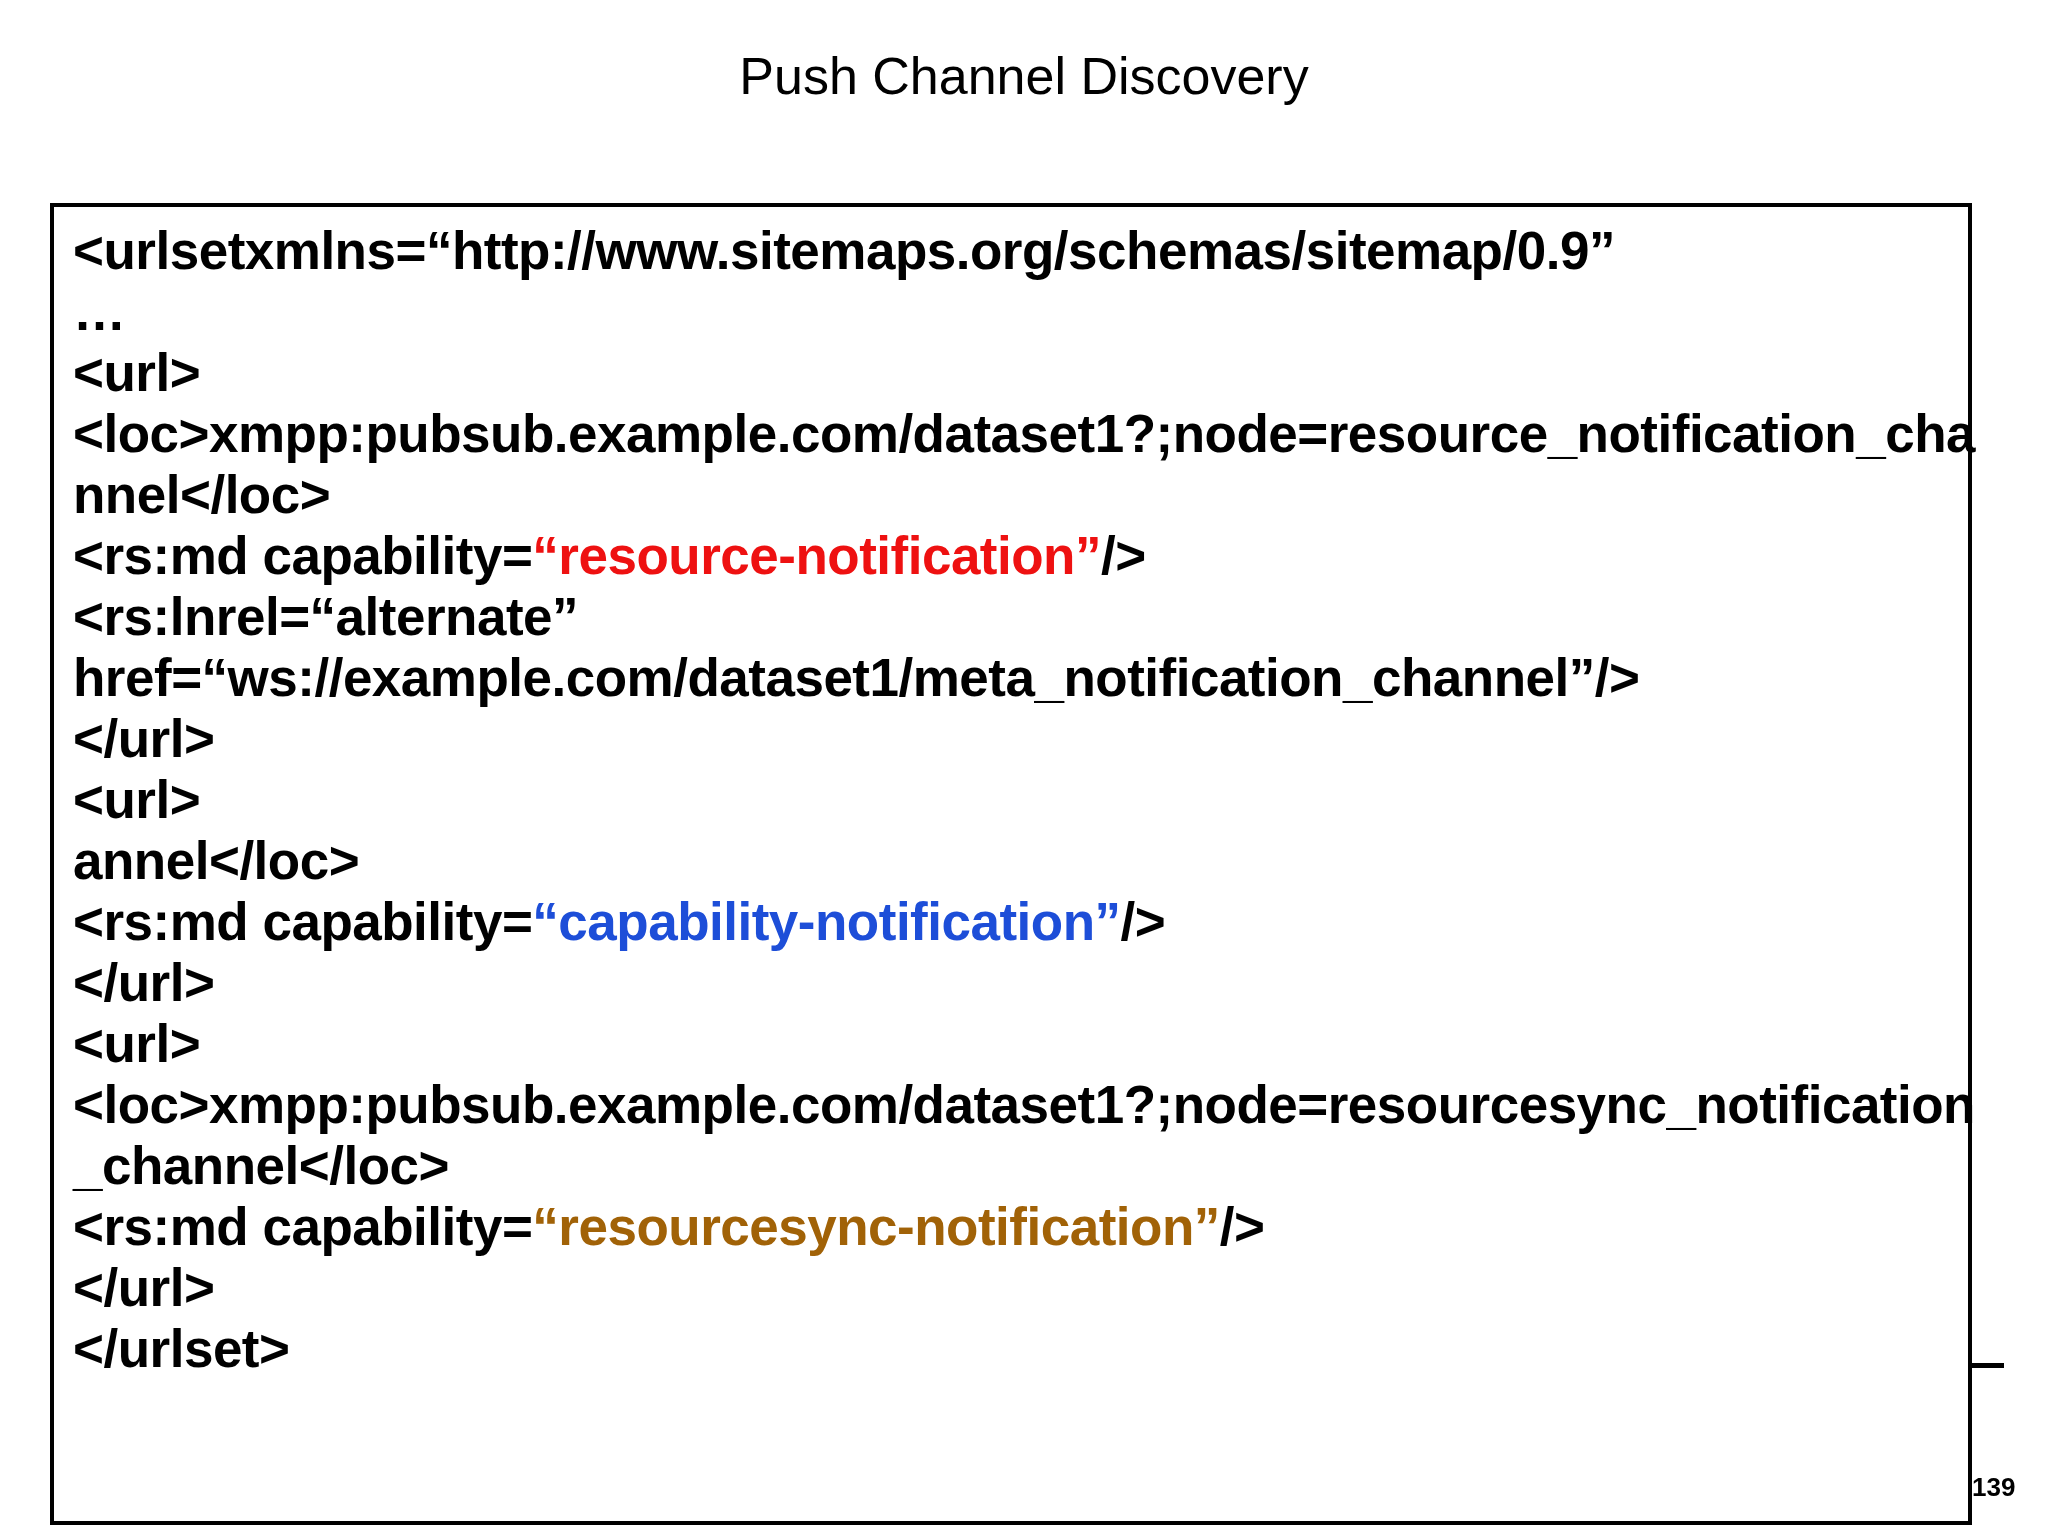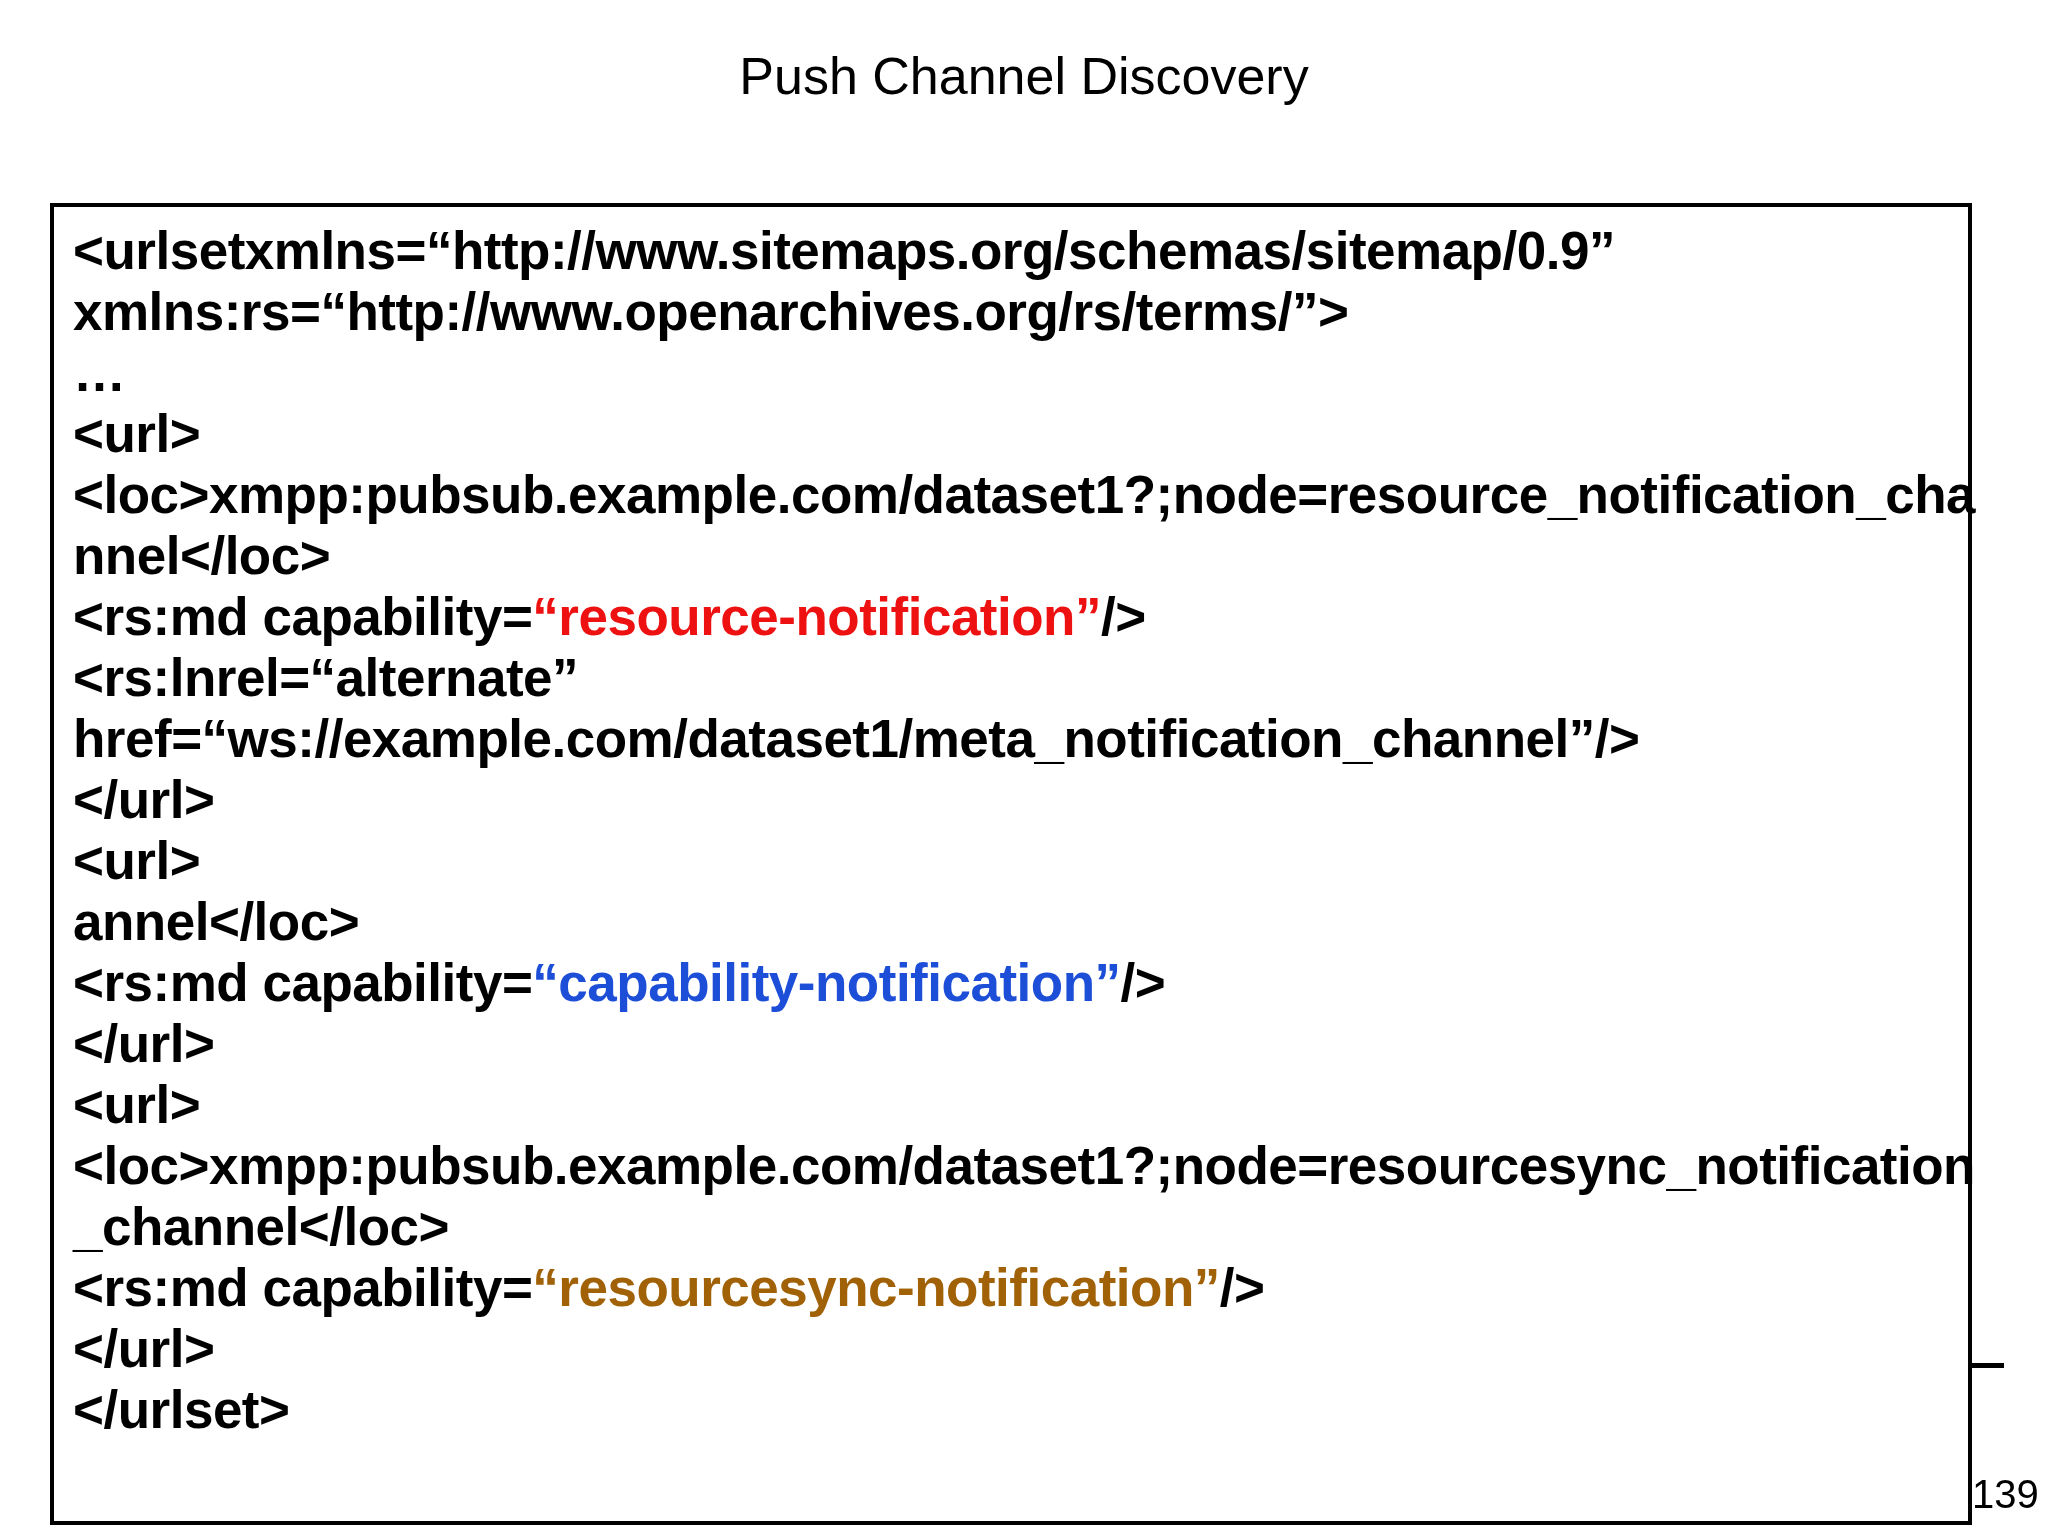--- a/index.html
+++ b/index.html
@@ -57,35 +57,34 @@
     left: 1972px;
     top: 1363px;
     width: 32px;
     height: 5px;
     background: #000000;
   }
   .page-number {
     position: absolute;
     left: 1972px;
     top: 1472px;
-    font-size: 40px;
-    font-weight: 400;
+    font-size: 26px;
+    font-weight: 700;
     color: #000000;
   }
 </style>
 </head>
 <body>
 
 <div class="slide">
   <h1 class="slide-title">Push Channel Discovery</h1>
 
   <div class="code-box">
     <div class="code-content" id="code-content" style="color: rgb(0, 0, 0);">
         <div class="code-line"><span>&lt;urlsetxmlns=“http://www.sitemaps.org/schemas/sitemap/0.9”</span></div>
-        <div class="code-line"><span>xmlns:rs=“http://www.openarchives.org/rs/terms/”&gt;</span></div>
         <div class="code-line"><span>…</span></div>
         <div class="code-line"><span>&lt;url&gt;</span></div>
         <div class="code-line"><span>&lt;loc&gt;xmpp:pubsub.example.com/dataset1?;node=resource_notification_cha</span></div>
         <div class="code-line"><span>nnel&lt;/loc&gt;</span></div>
         <div class="code-line"><span>&lt;rs:md capability=</span><span style="color: rgb(238, 17, 17);">“resource-notification”</span><span>/&gt;</span></div>
         <div class="code-line"><span>&lt;rs:lnrel=“alternate”</span></div>
         <div class="code-line"><span>href=“ws://example.com/dataset1/meta_notification_channel”/&gt;</span></div>
         <div class="code-line"><span>&lt;/url&gt;</span></div>
         <div class="code-line"><span>&lt;url&gt;</span></div>
         <div class="code-line"><span>annel&lt;/loc&gt;</span></div>

